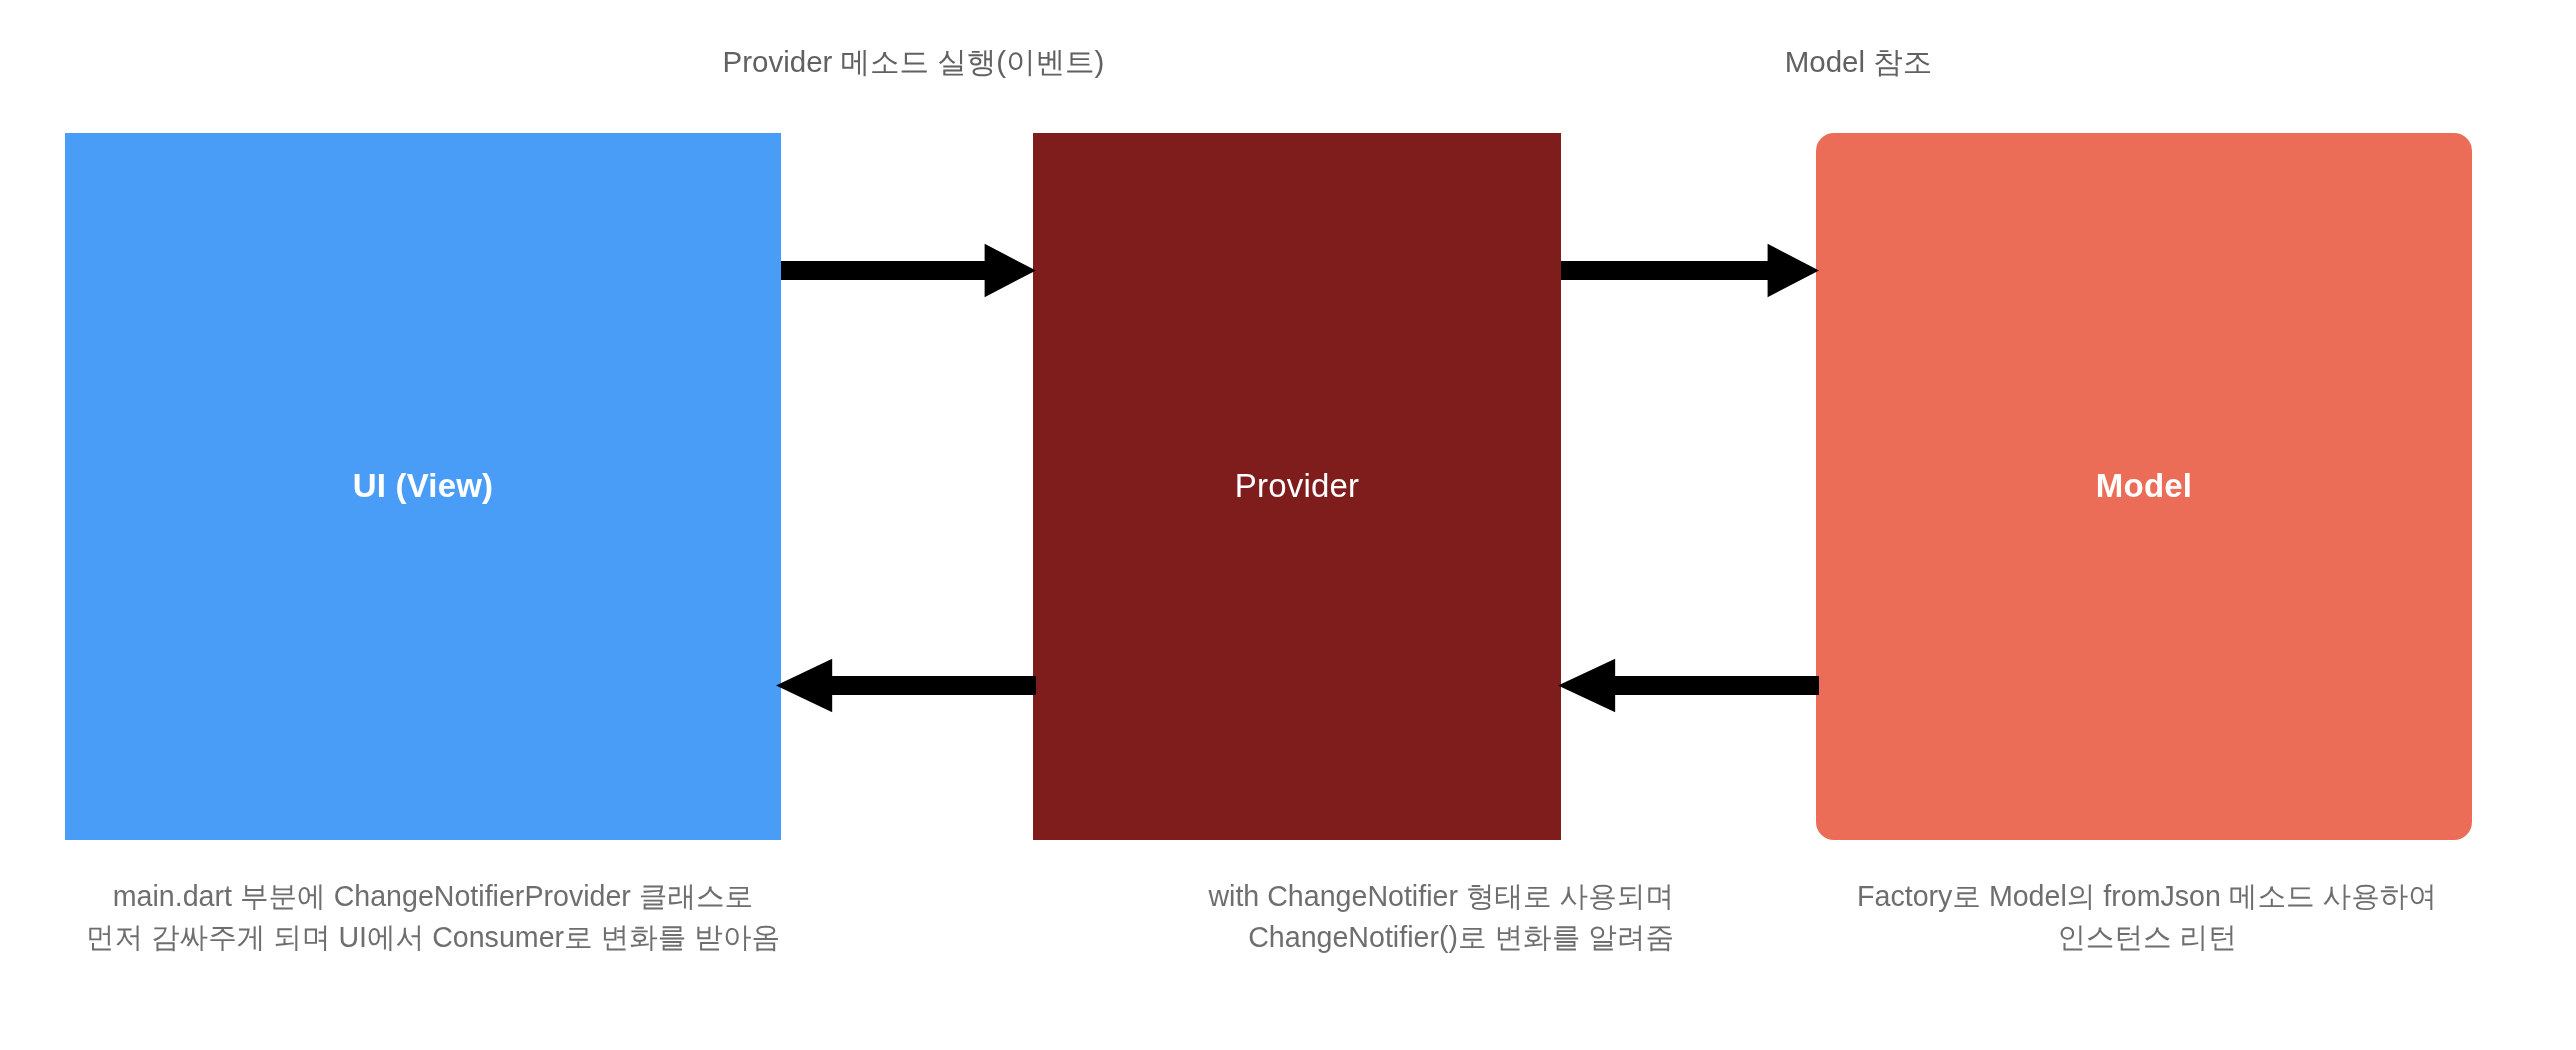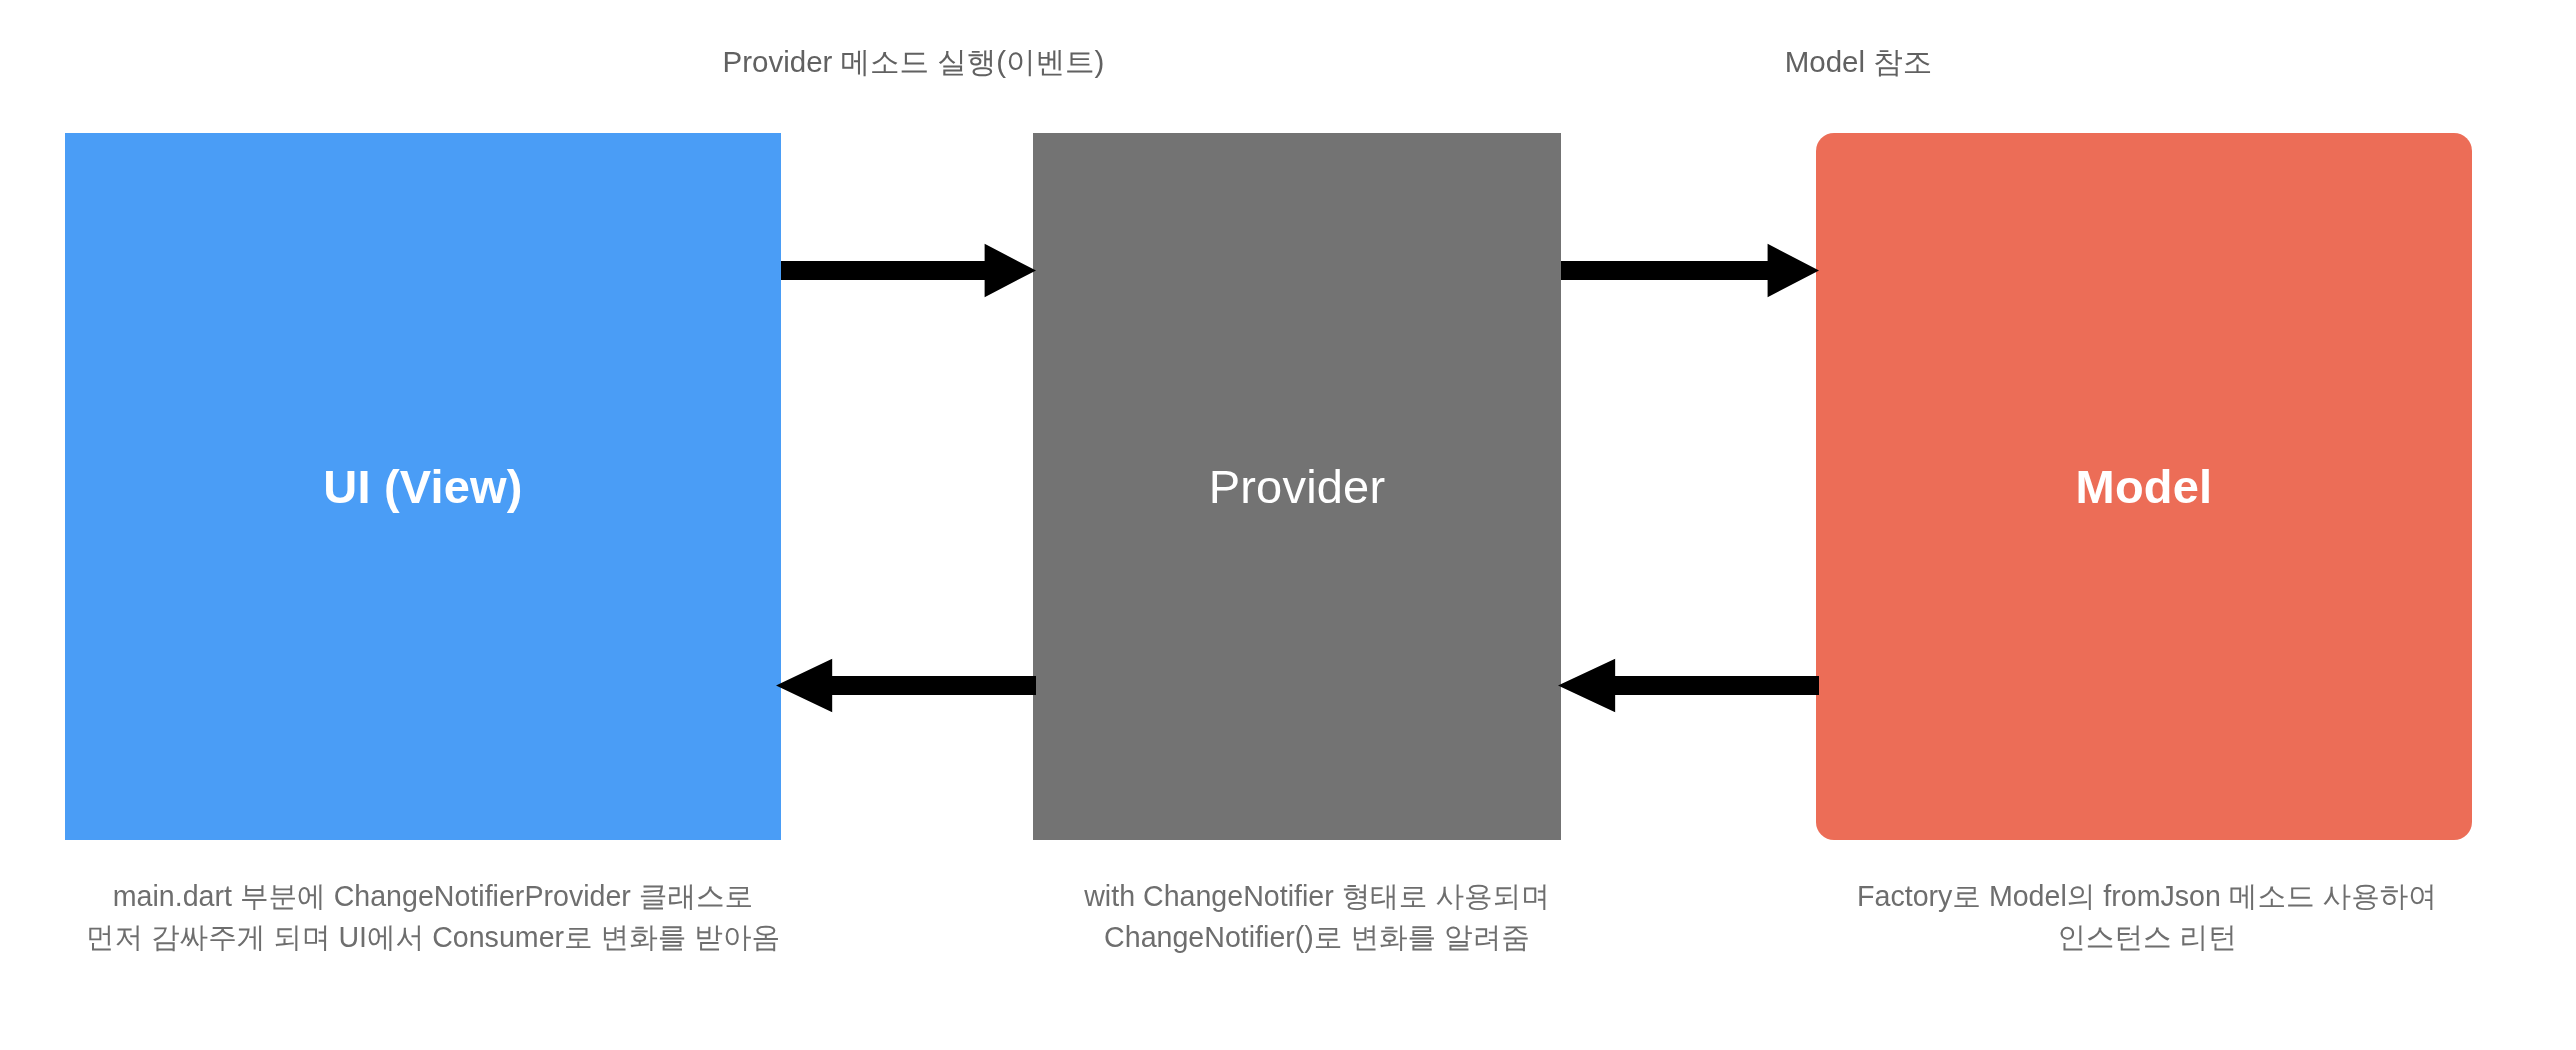--- a/index.html
+++ b/index.html
@@ -24,21 +24,21 @@
     position: absolute;
     top: 133px;
     height: 707px;
     display: flex;
     align-items: center;
     justify-content: center;
     box-sizing: border-box;
   }
   .box-title {
     color: #ffffff;
-    font-size: 47px;
+    font-size: 33px;
     line-height: 1.1;
     letter-spacing: 0.2px;
     text-align: center;
     white-space: nowrap;
   }
   .box-title.bold { font-weight: 700; }
   .box-title.regular { font-weight: 400; }
 
   #box-ui       { left: 65px;   width: 716px; background: #4A9DF6; }
   #box-provider { left: 1033px; width: 528px; background: #F0B03E; }
@@ -62,21 +62,21 @@
     position: absolute;
     top: 876px;
     color: #6e6e6e;
     font-size: 28.6px;
     font-weight: 400;
     line-height: 1.42;
     text-align: center;
   }
   .caption .cap-line { display: block; white-space: nowrap; }
   #caption-ui       { left: -9.5px;  width: 885px; }
-  #caption-provider { left: 960px; width: 714px; }
+  #caption-provider { left: 960px; width: 714px; text-align: right; }
   #caption-model    { left: 1714px; width: 866px; }
 
   
   .arrow-svg {
     position: absolute;
     overflow: visible;
   }
   #arrow-ui-to-provider   { left: 781px;  top: 236px; width: 255px; height: 69px; }
   #arrow-provider-to-ui   { left: 776px;  top: 651px; width: 260px; height: 69px; }
   #arrow-provider-to-model{ left: 1561px; top: 236px; width: 258px; height: 69px; }
@@ -88,21 +88,21 @@
 <div id="stage">
 
   <div class="edge-label" id="edge-label-2">Model 참조</div>
 
   <div class="edge-label" id="edge-label-1">Provider 메소드 실행(이벤트)</div>
 
   <div class="box" id="box-ui" style="background: rgb(74, 157, 246);">
     <span class="box-title bold">UI (View)</span>
   </div>
 
-  <div class="box" id="box-provider" style="background: #737373; justify-content: center;">
+  <div class="box" id="box-provider" style="background: #7f1d1d; justify-content: center;">
     <span class="box-title regular">Provider</span>
   </div>
 
   <div class="box" id="box-model" style="background: rgb(236, 109, 87); border-radius: 18px;">
     <span class="box-title bold">Model</span>
   </div>
 
   <svg class="arrow-svg" id="arrow-ui-to-provider" viewBox="0 0 268 72">
     <path d="M0 26 H 214 V 8 L 268 36 L 214 64 V 46 H 0 Z" fill="#000000"></path>
   </svg>

